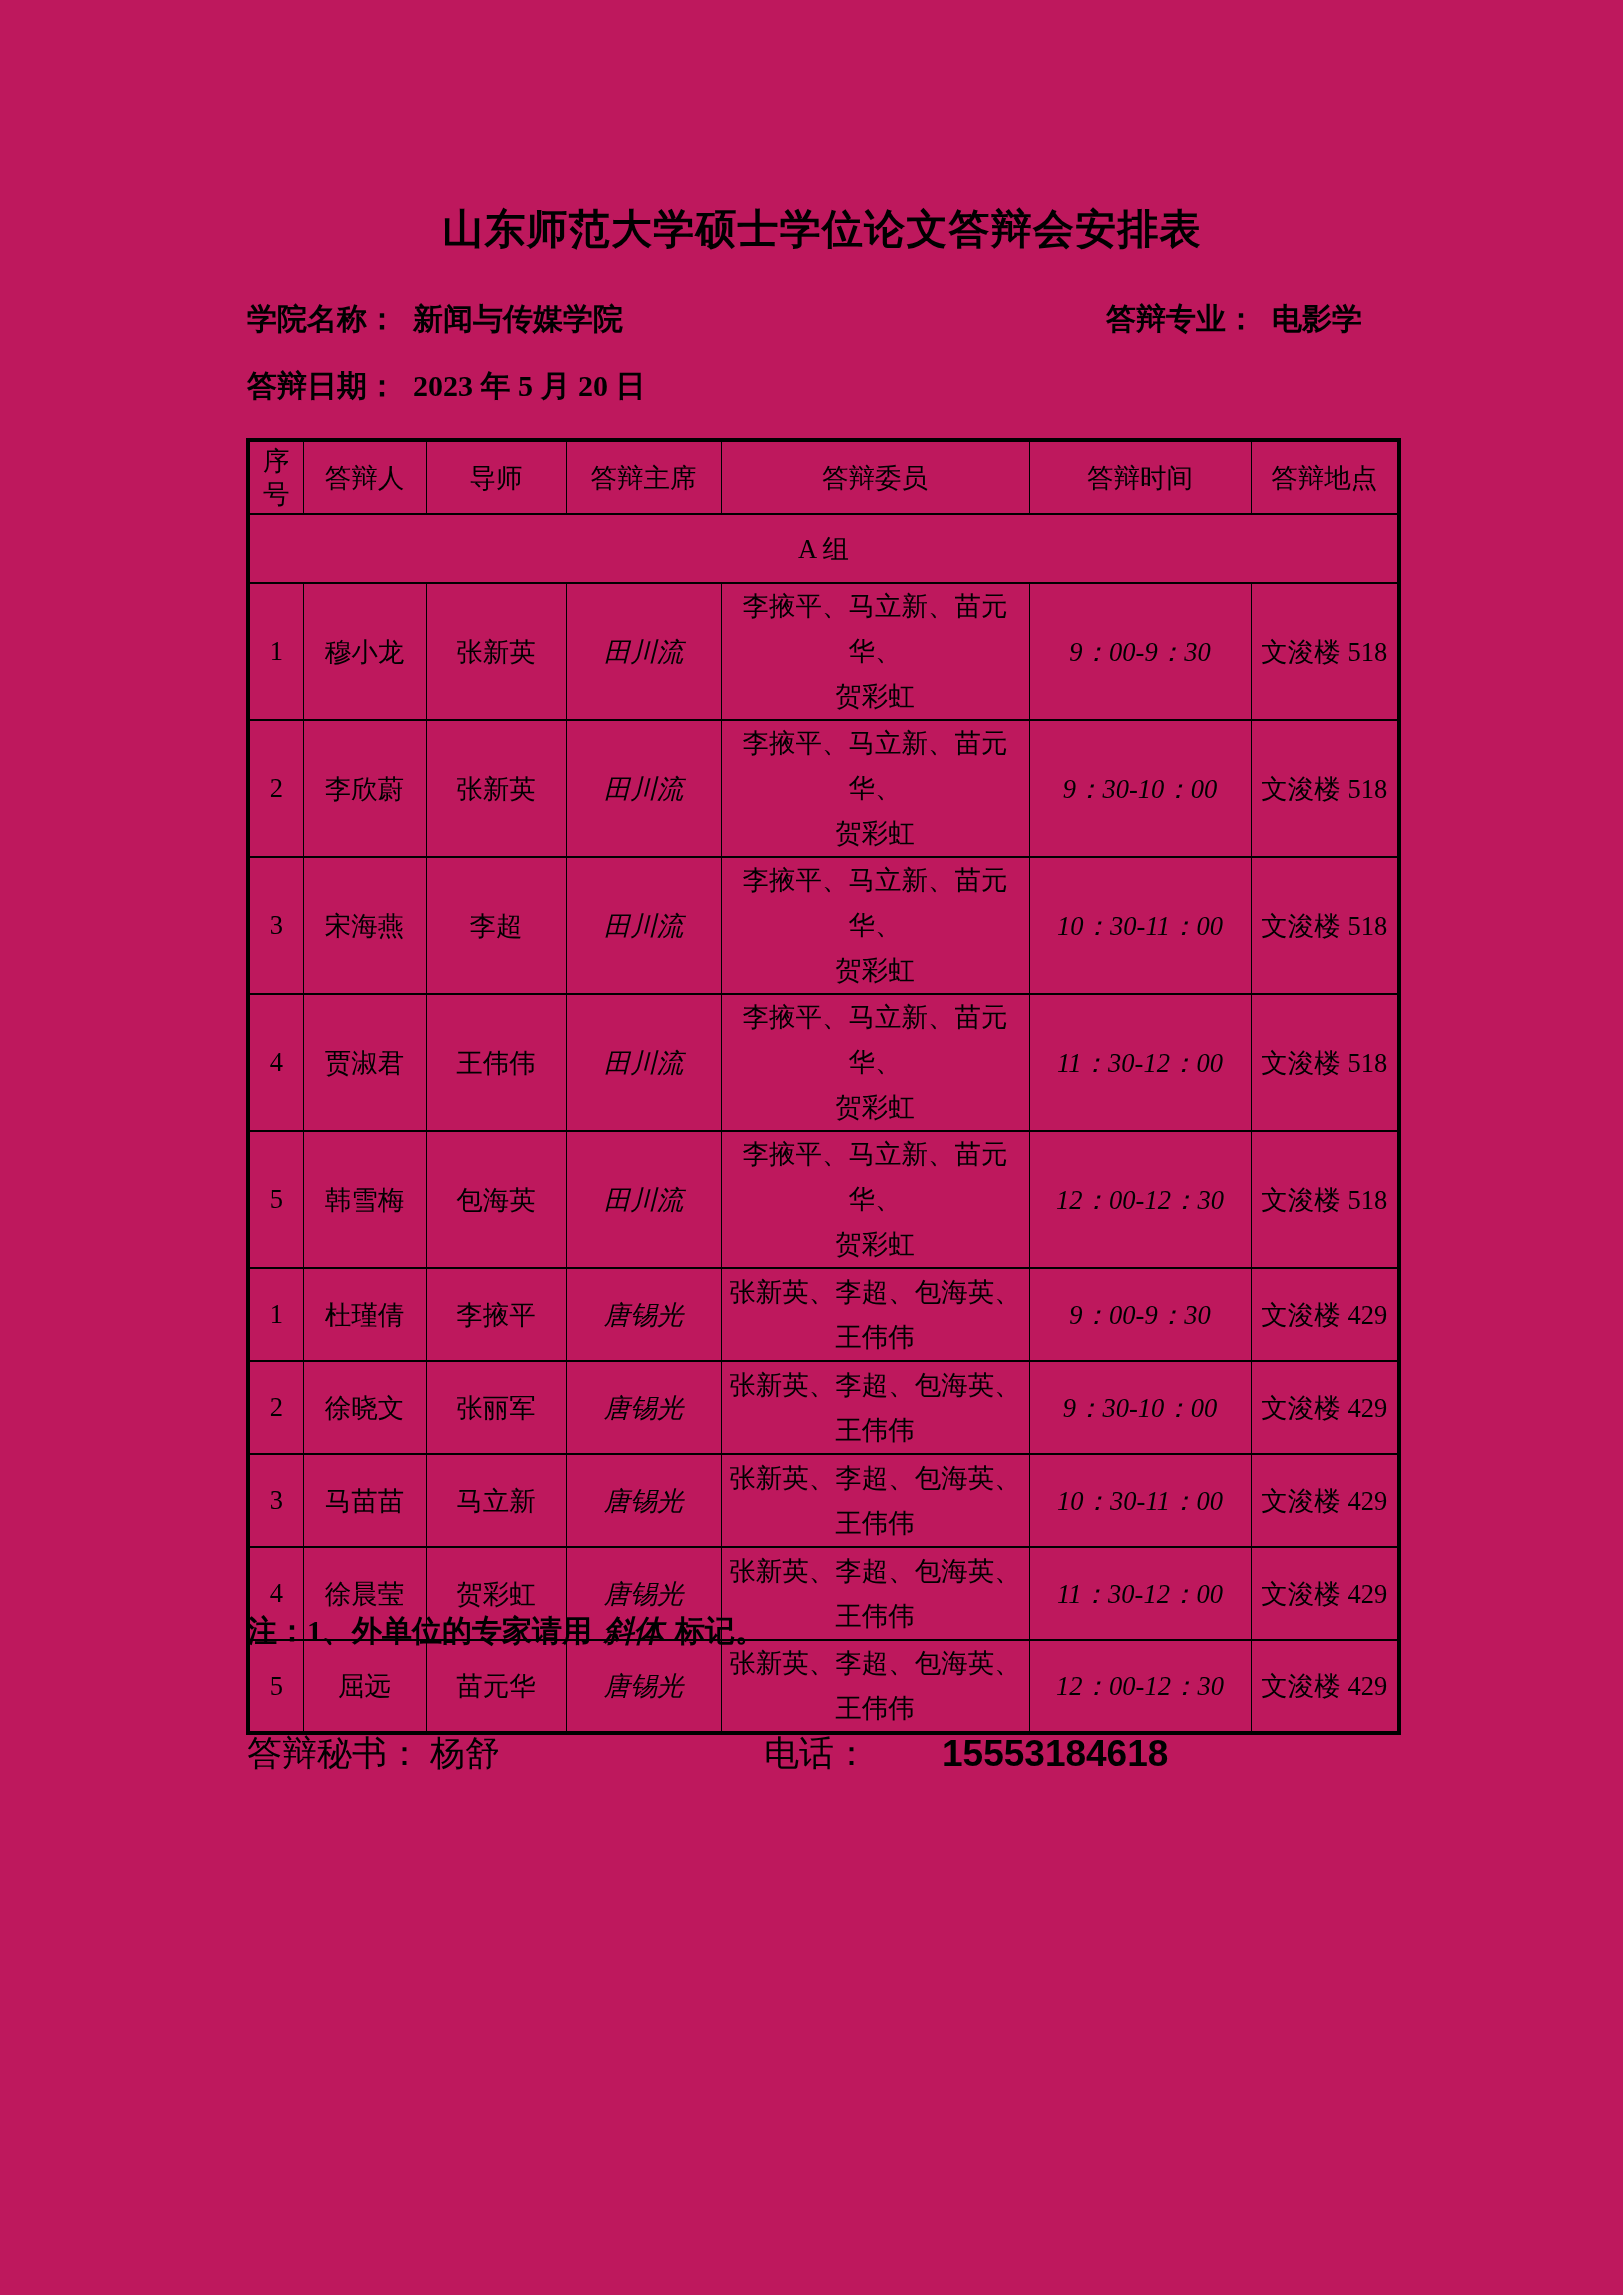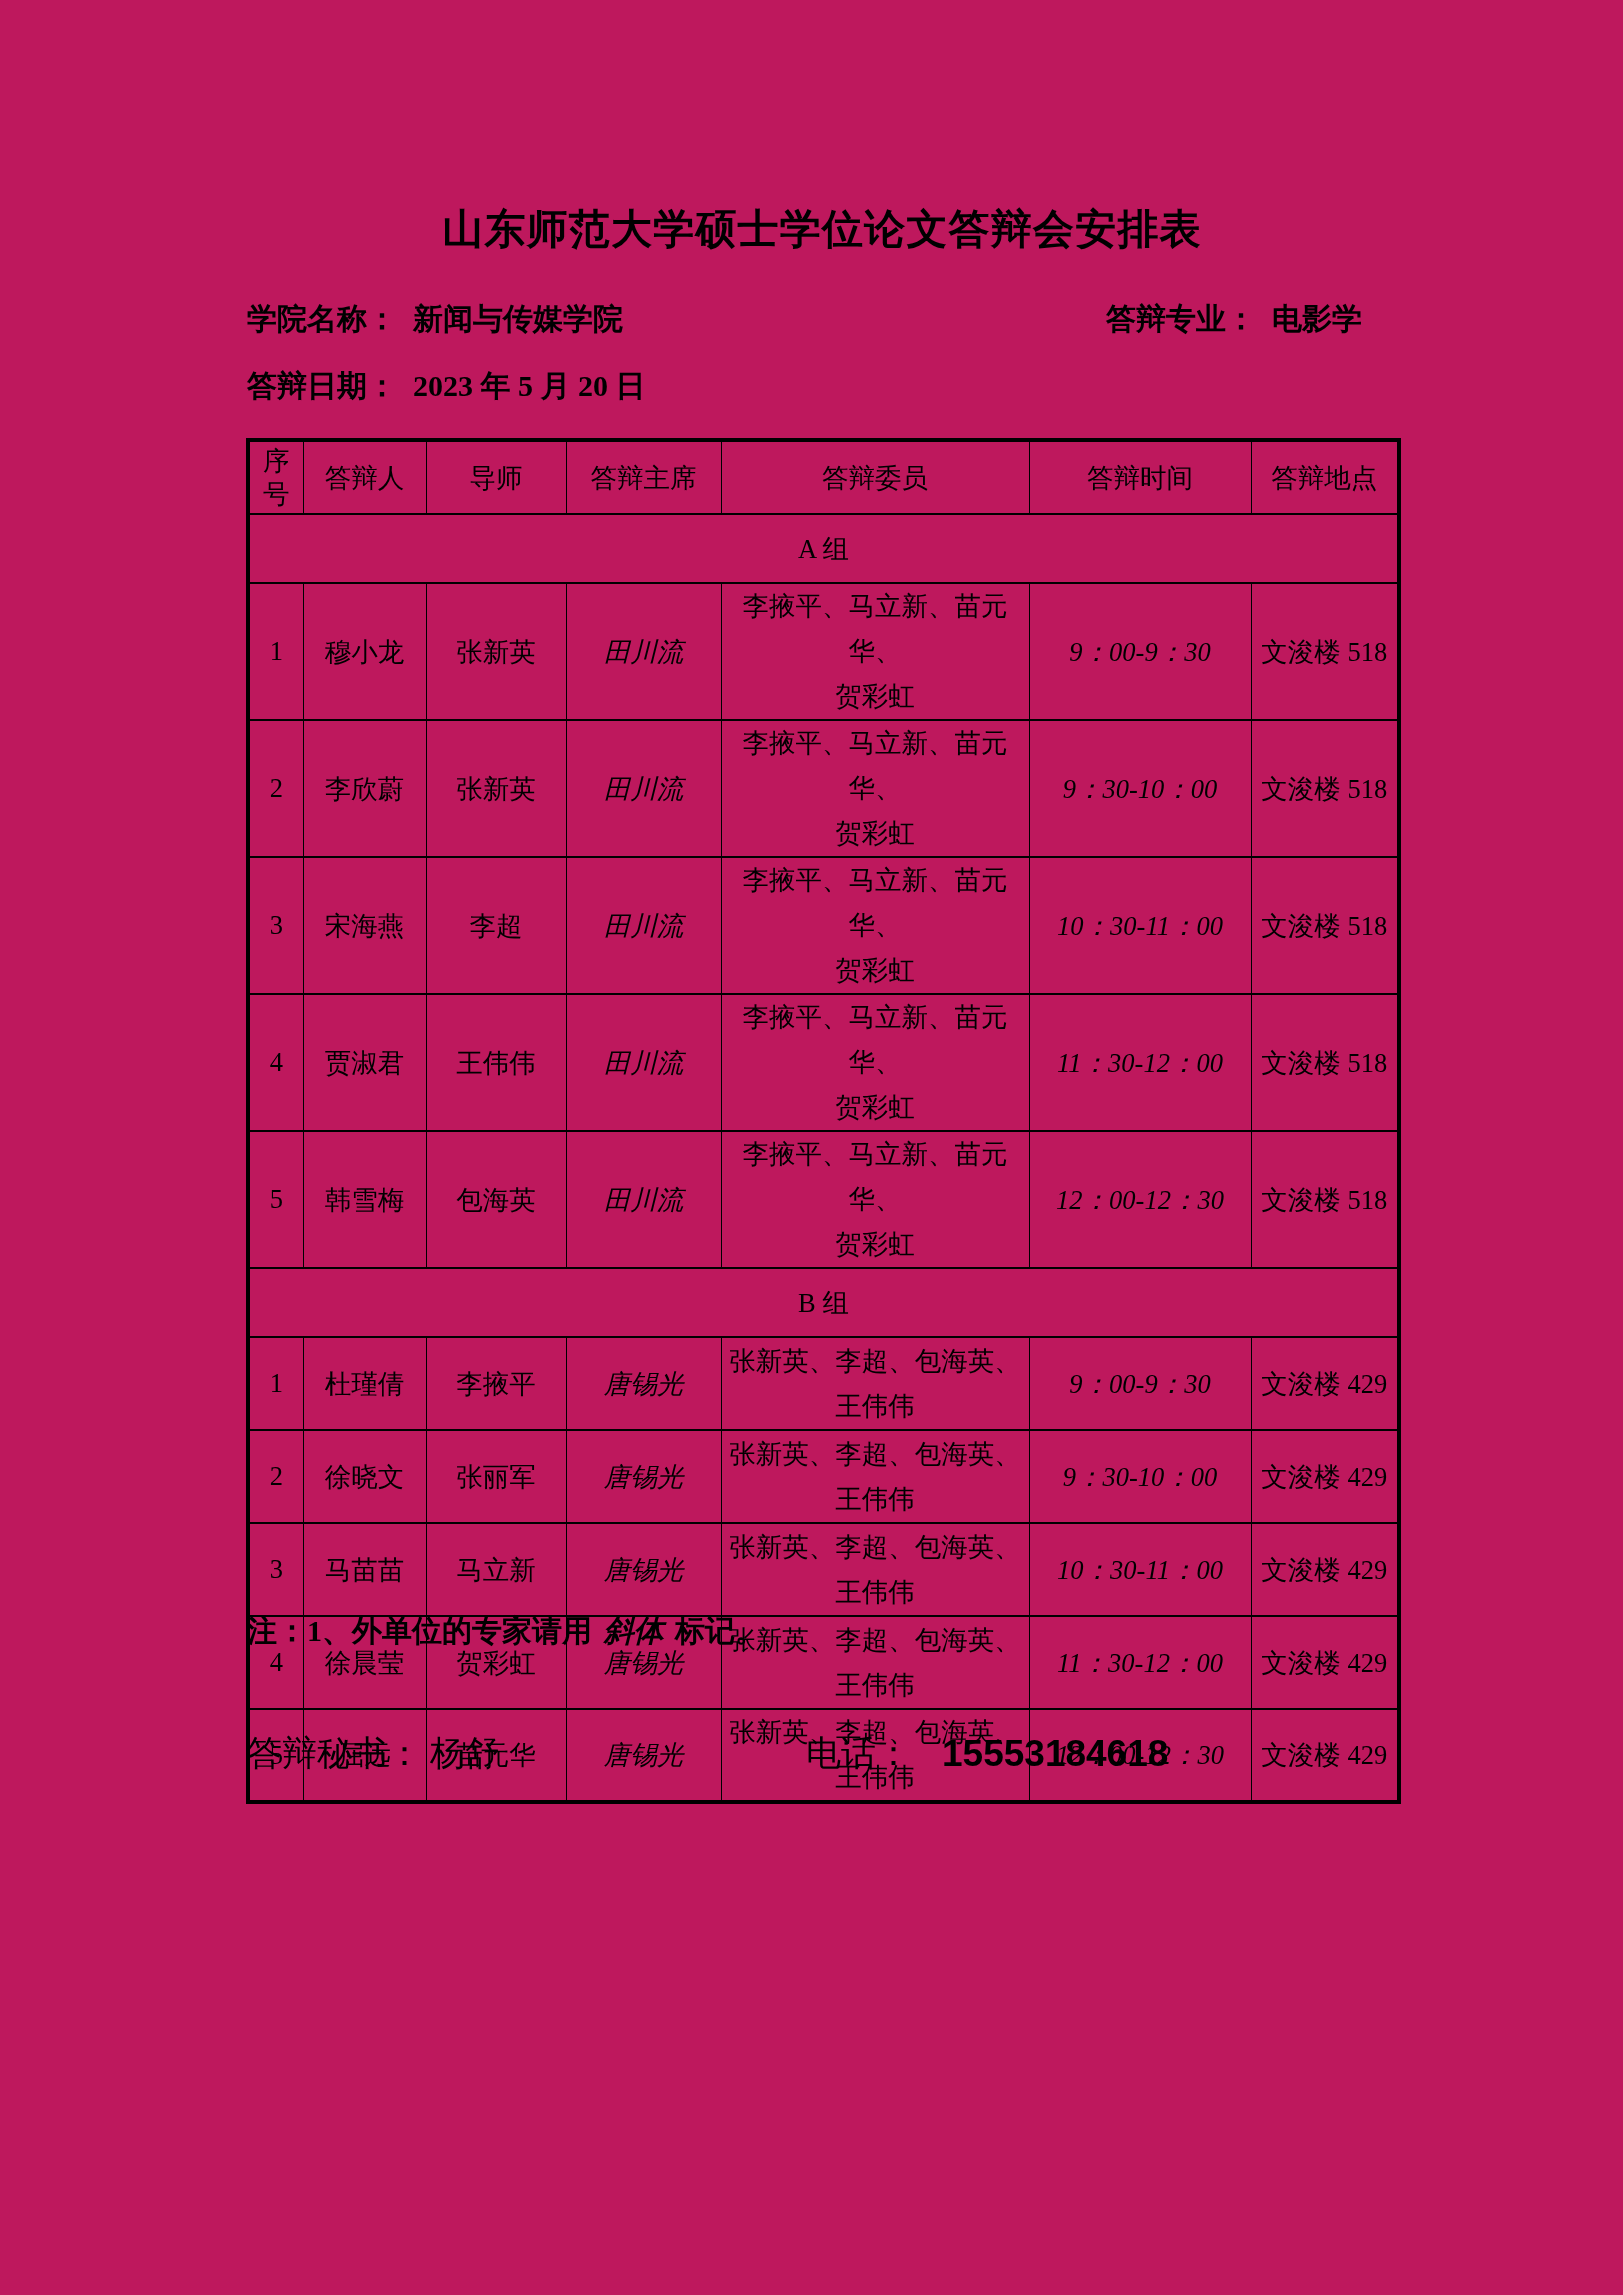--- a/index.html
+++ b/index.html
@@ -119,21 +119,20 @@
     height: 52px;
     font-size: 35px;
     line-height: 52px;
     white-space: nowrap;
   }
   .secretary-value { margin-left: 8px; }
   .phone-label {
     position: absolute;
     left: 517px;
     top: 0;
-    margin-left: 42px;
   }
   .phone-value {
     position: absolute;
     left: 647px;
     top: 0;
     font-family: Liberation Sans, sans-serif;
     font-weight: bold;
     font-size: 37px;
     margin-left: 48px;
   }
@@ -226,23 +225,20 @@
         <td>5</td>
         <td>韩雪梅</td>
         <td>包海英</td>
         <td class="cell-chair">田川流</td>
         <td class="cell-committee">李掖平、马立新、苗元华、
 贺彩虹</td>
         <td class="cell-time">12：00-12：30</td>
         <td class="cell-location">文浚楼 518</td>
       </tr>
 
-      <tr class="group-row">
-        <td colspan="7">B 组</td>
-      </tr>
 
       <tr class="data-row">
         <td>1</td>
         <td>杜瑾倩</td>
         <td>李掖平</td>
         <td class="cell-chair">唐锡光</td>
         <td class="cell-committee">张新英、李超、包海英、
 王伟伟</td>
         <td class="cell-time">9：00-9：30</td>
         <td class="cell-location">文浚楼 429</td>

